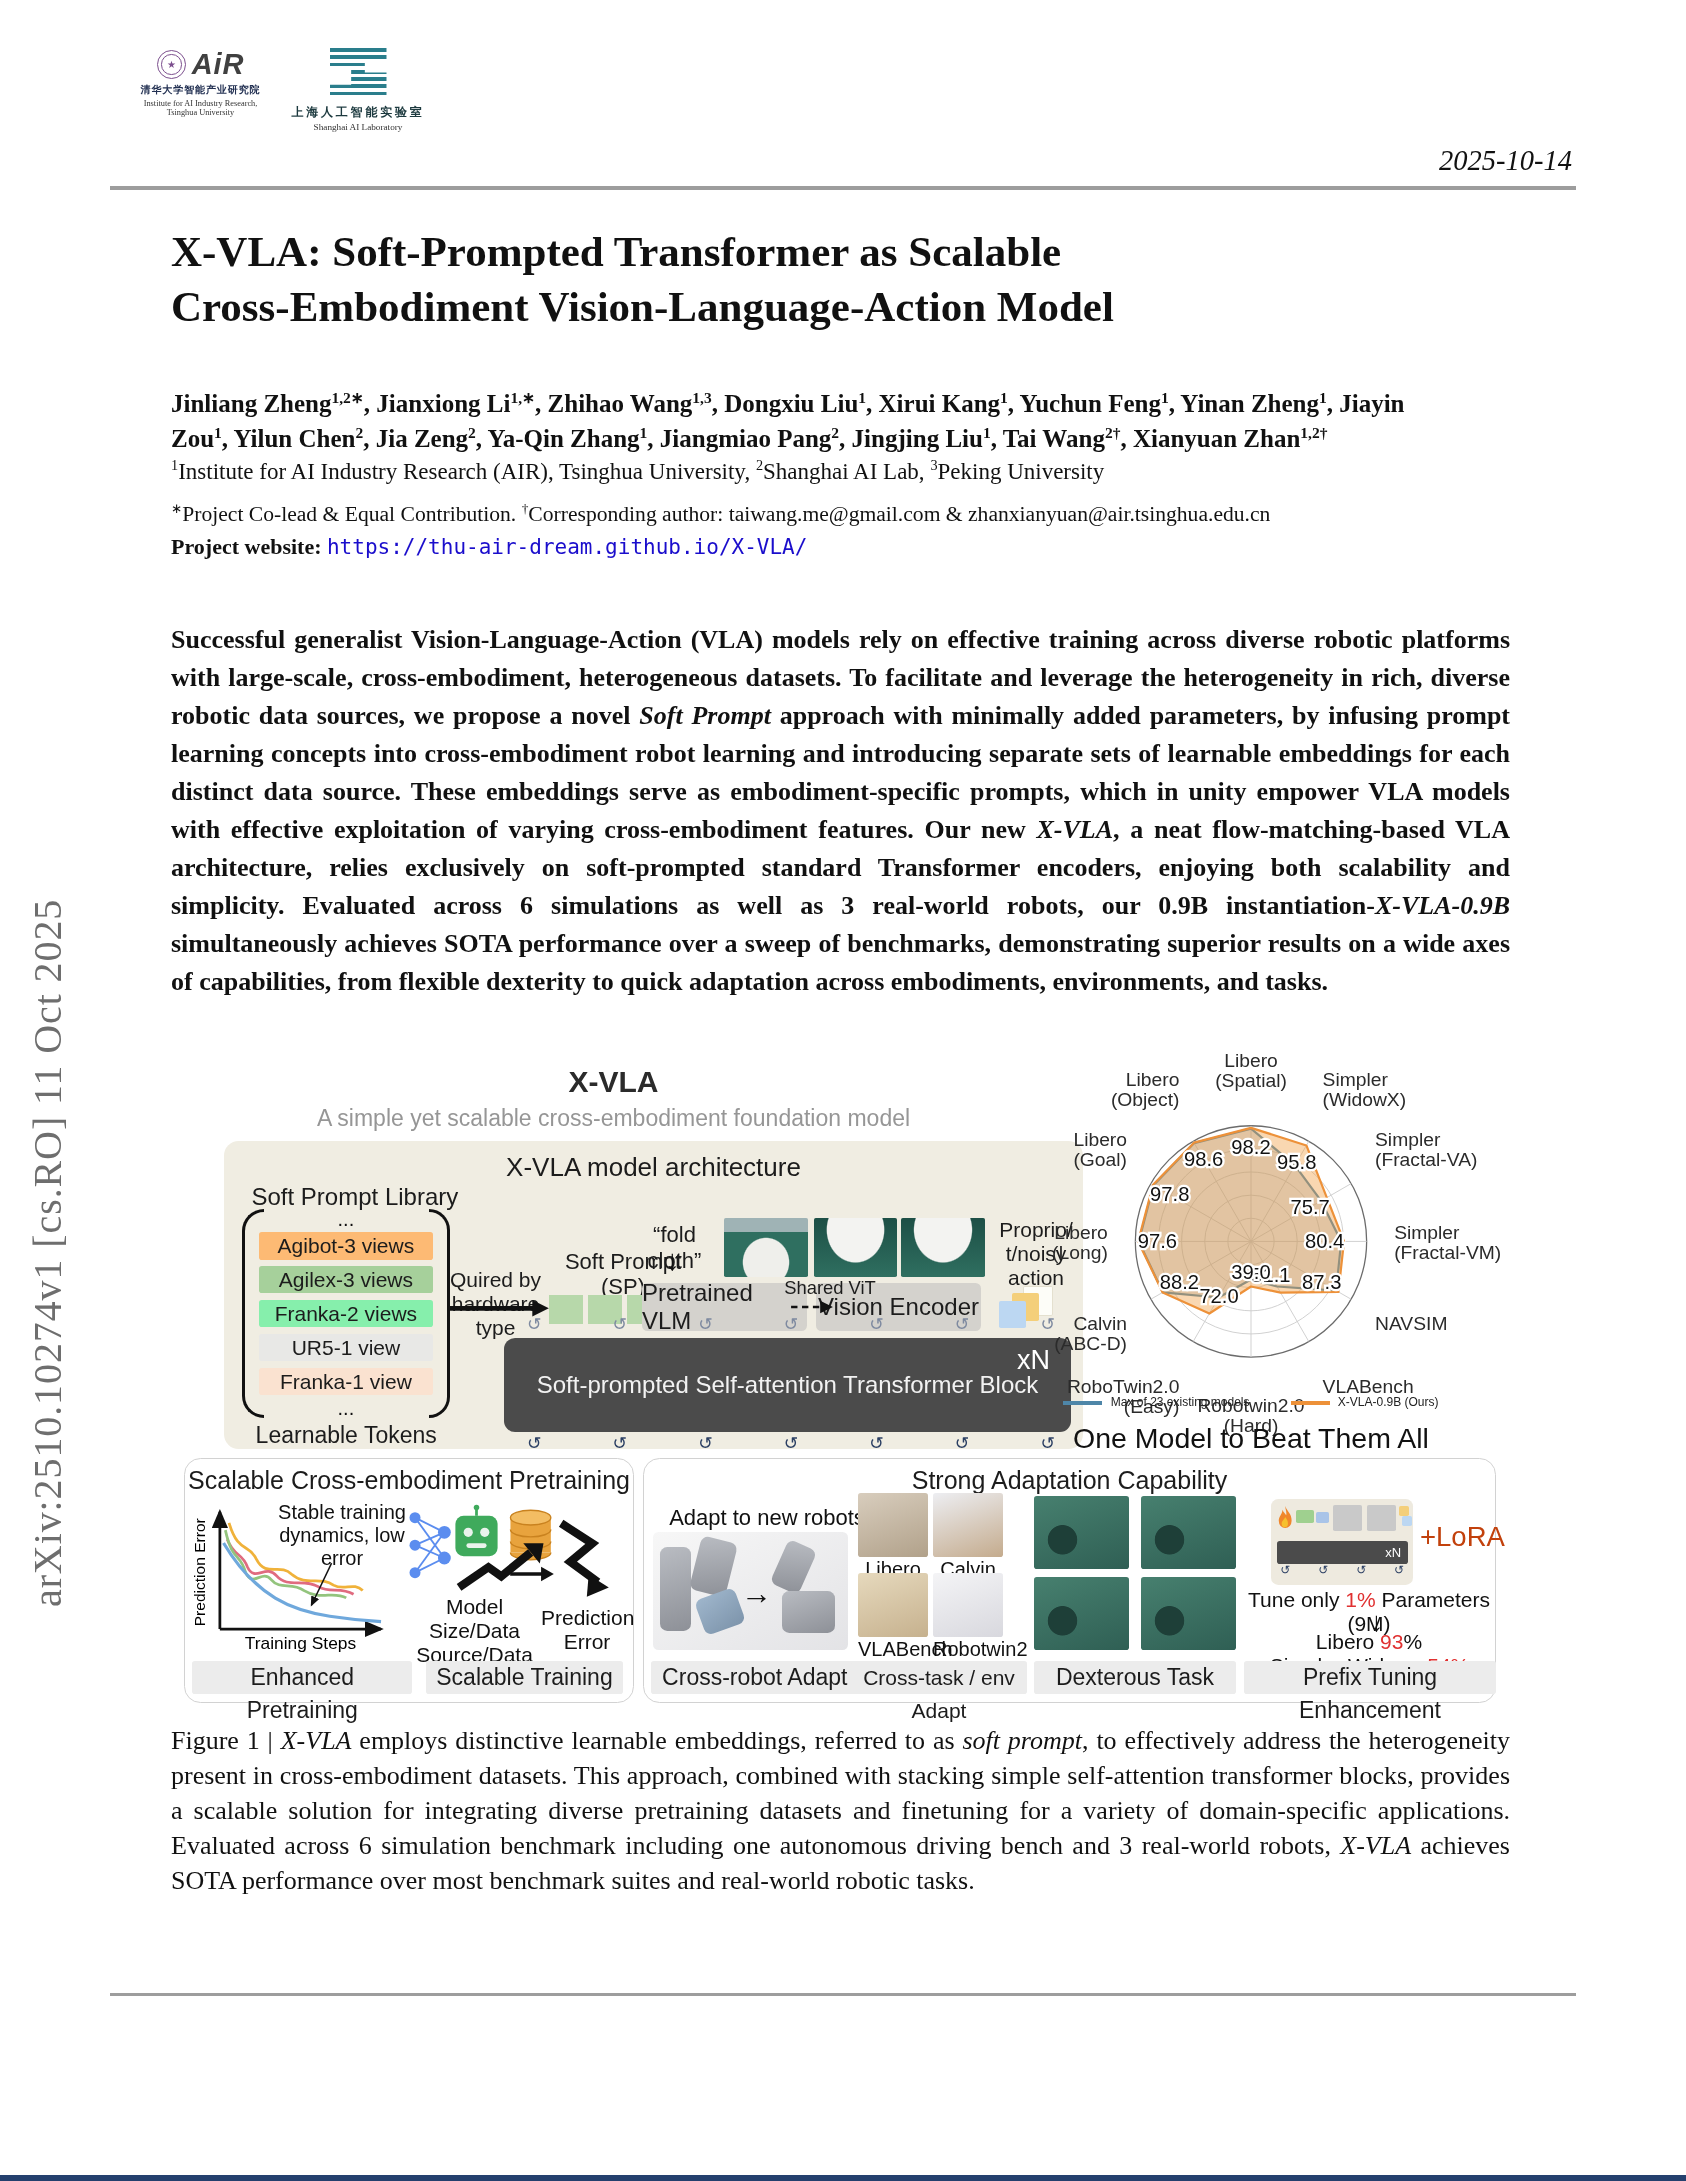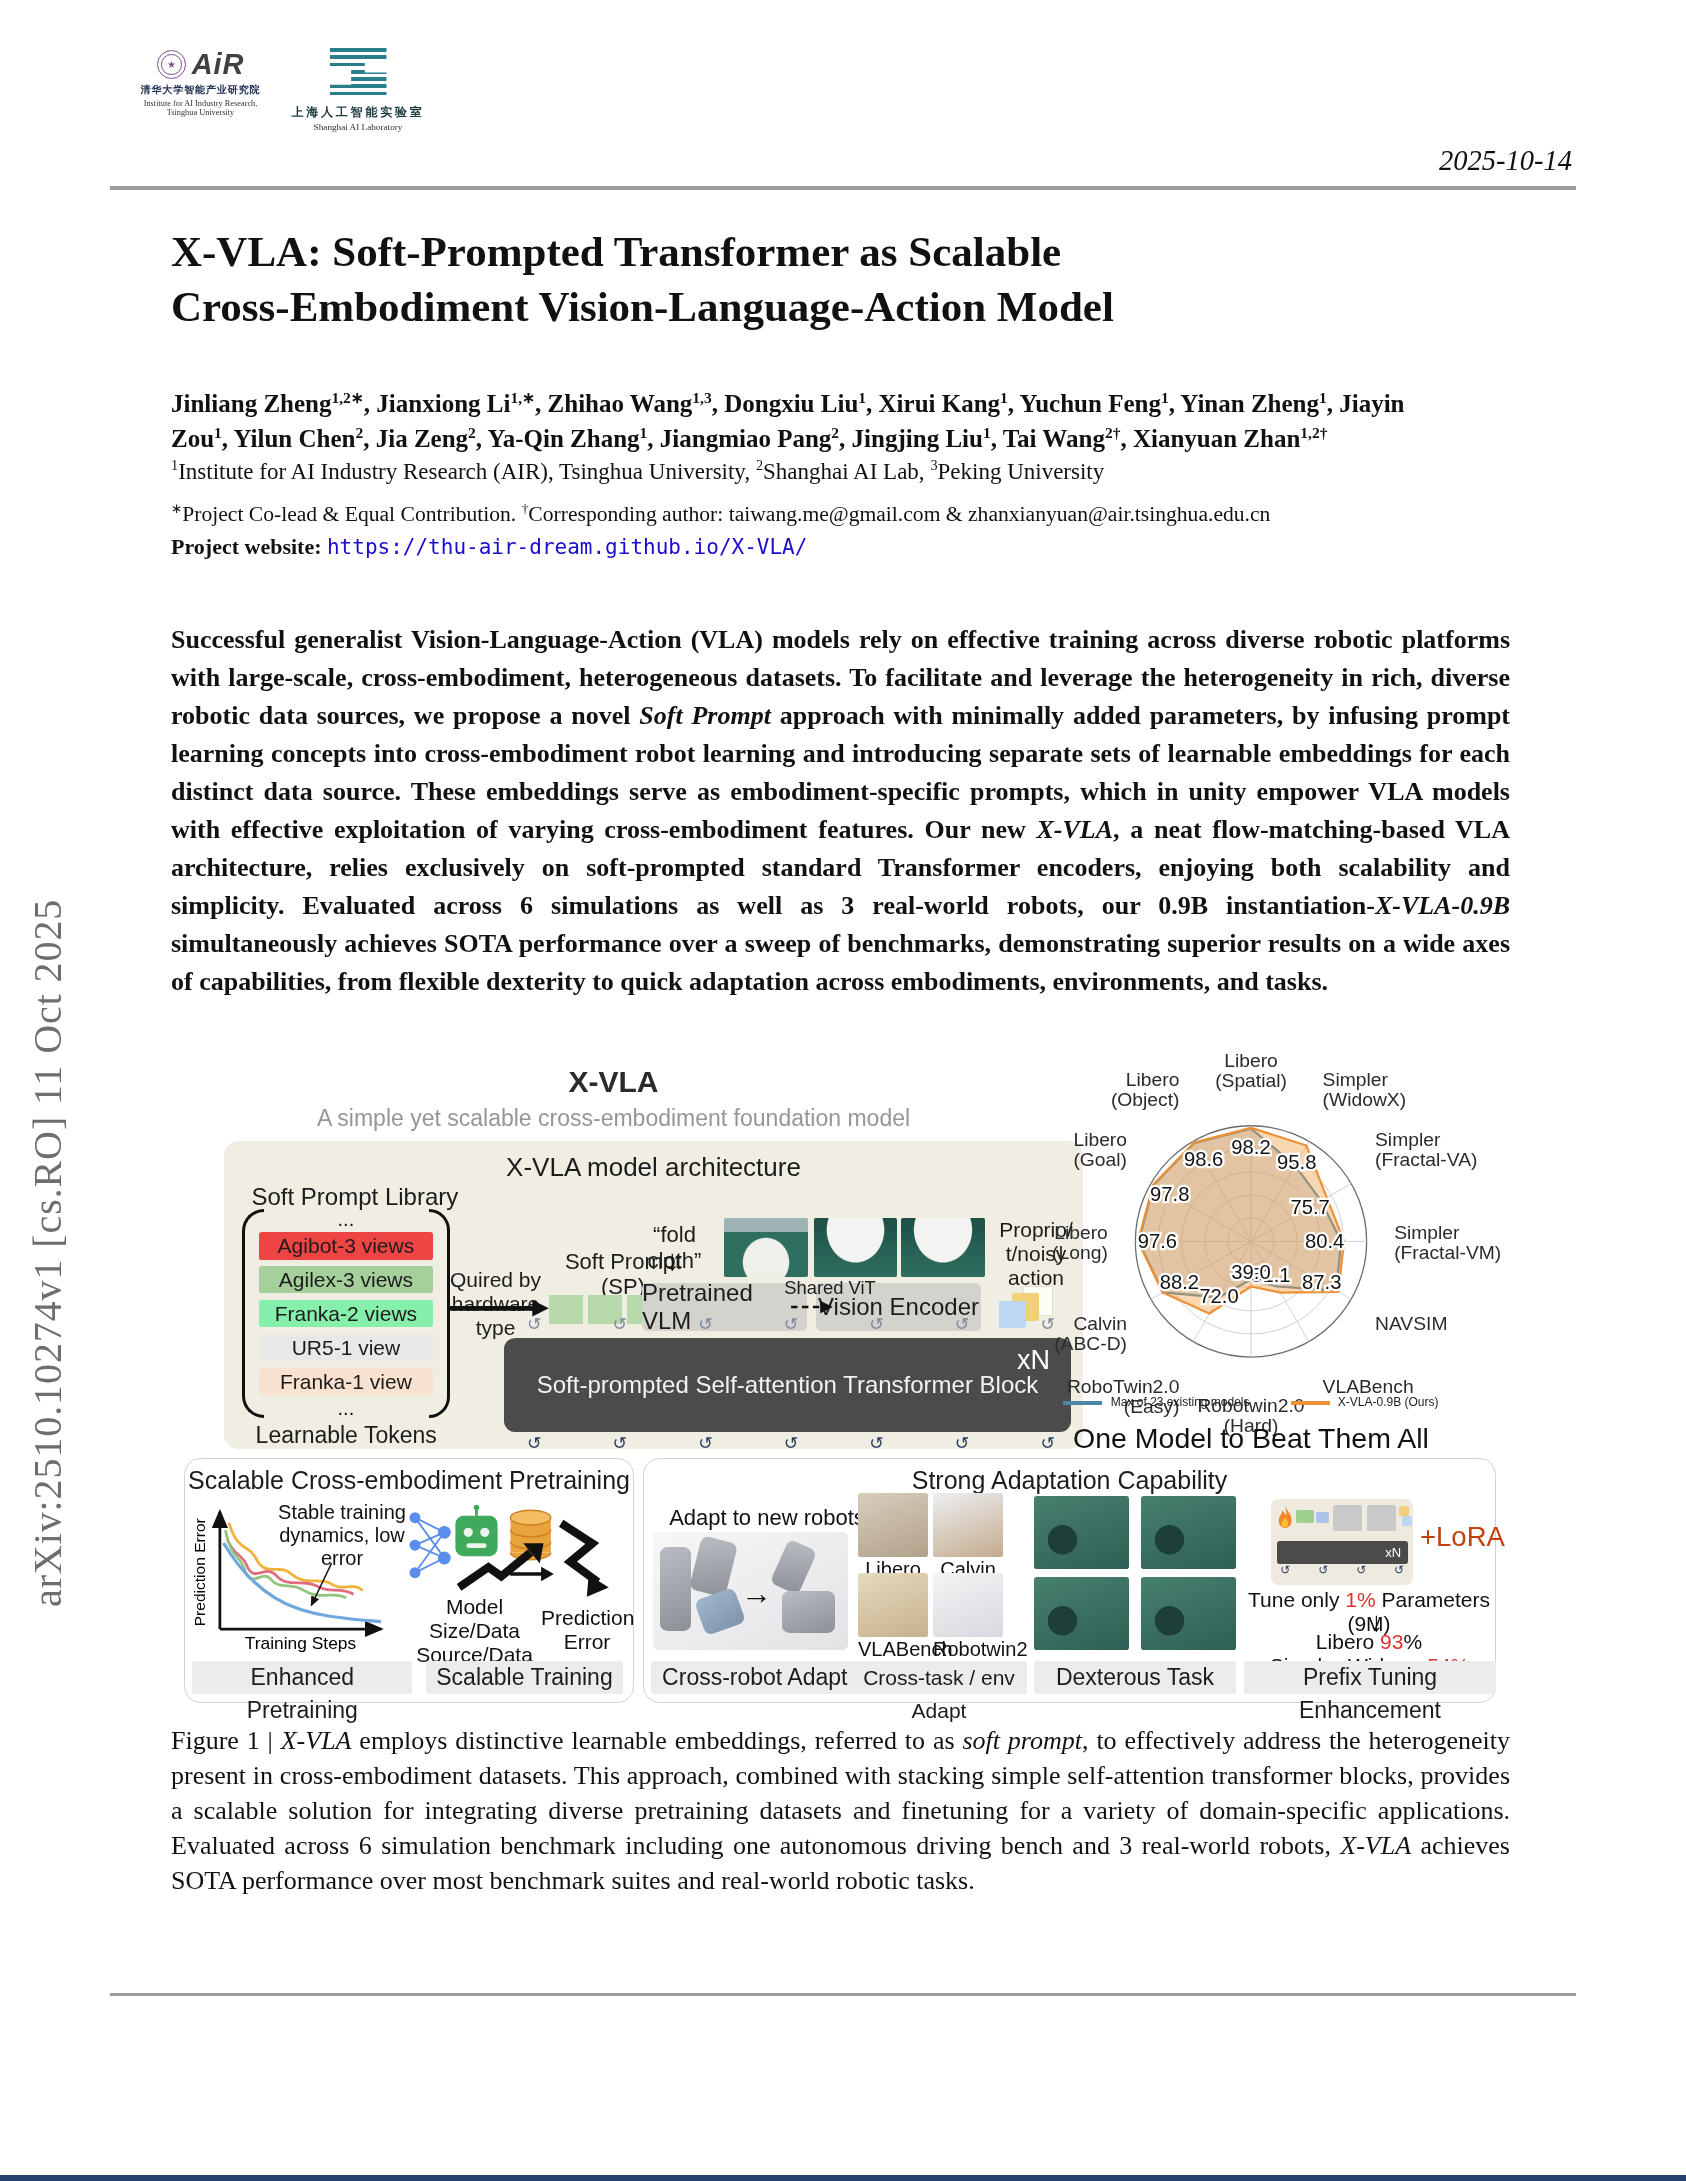--- a/index.html
+++ b/index.html
@@ -169,21 +169,21 @@
 
 <div class="abs" id="arch-panel">
   <div class="abs center sans" id="arch-title">X-VLA model architecture</div>
   <div class="abs sans" id="library-title">Soft Prompt Library</div>
 
   <div class="abs" id="bracket-box">
     <div class="bracket l"></div>
     <div class="bracket r"></div>
     <div id="library-items">
         <div class="lib-ellipsis">...</div>
-        <div class="lib-item" style="background: #ef4444;">Agibot-3 views</div>
+        <div class="lib-item" style="background: #fdba74;">Agibot-3 views</div>
         <div class="lib-item" style="background: rgb(166, 208, 155);">Agilex-3 views</div>
         <div class="lib-item" style="background: #86efac;">Franka-2 views</div>
         <div class="lib-item" style="background: rgb(232, 232, 230);">UR5-1 view</div>
         <div class="lib-item" style="background: rgb(250, 226, 208);">Franka-1 view</div>
         <div class="lib-ellipsis">...</div>
       </div>
   </div>
   <div class="abs center sans" id="learnable-tokens">Learnable Tokens</div>
 
   <div class="abs center sans pre" id="query-label">Quired by

